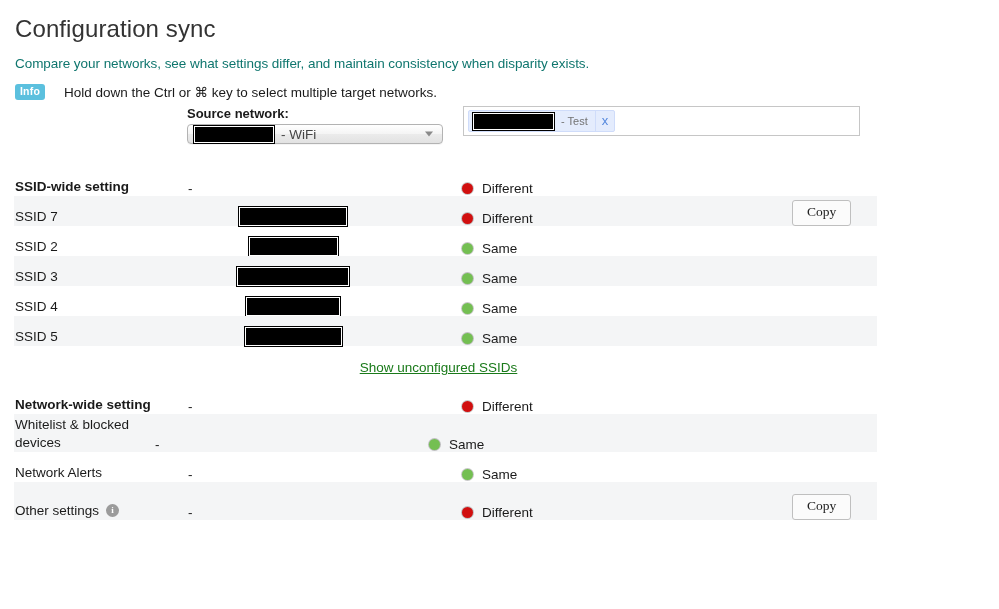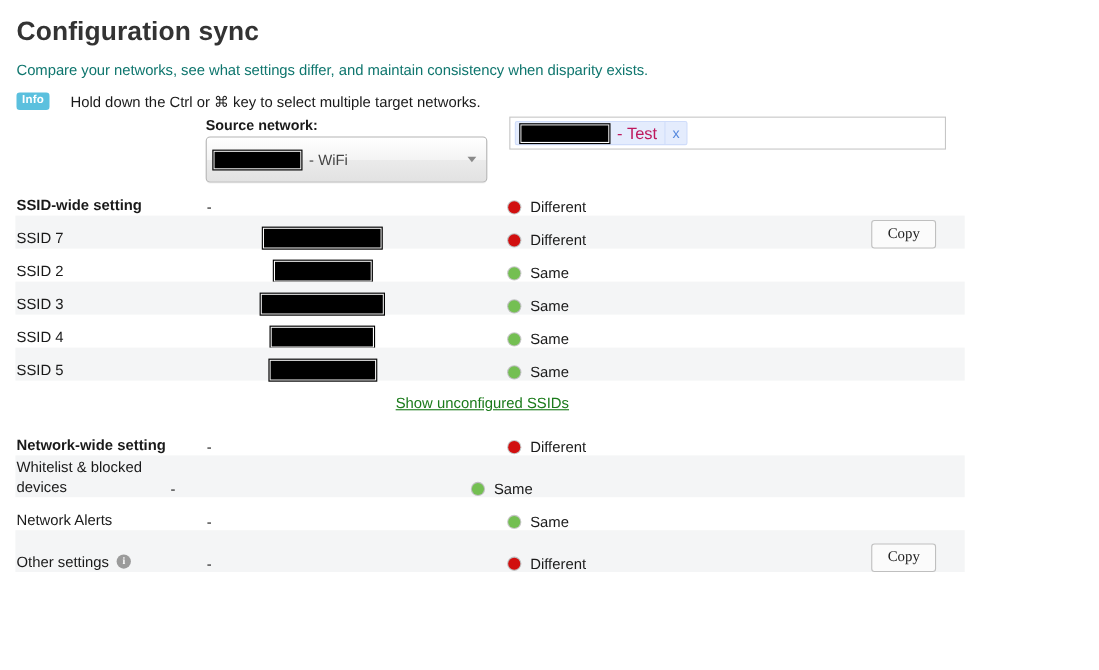--- a/index.html
+++ b/index.html
@@ -12,21 +12,21 @@
     height: 609px;
     font-family: "Liberation Sans", sans-serif;
     color: #1a1a1a;
     overflow: hidden;
     position: relative;
   }
 
   
   .page-title {
     font-size: 24px;
-    font-weight: 700;
+    font-weight: 400;
     color: #333333;
     margin: 0;
     padding: 15px 0 0 15px;
     letter-spacing: 0.1px;
   }
   .page-subtitle {
     font-size: 13.5px;
     color: #0f766e;
     padding: 13px 0 0 15px;
     letter-spacing: -0.05px;
@@ -62,21 +62,21 @@
 
   .sel-label {
     font-size: 13px;
     font-weight: bold;
     color: #1a1a1a;
     margin-bottom: 3px;
     display: block;
   }
 
   .dropdown {
-    height: 42px;
+    height: 20px;
     border: 1px solid #b3b3b3;
     border-radius: 4px;
     background: linear-gradient(to bottom, #ffffff 0%, #f4f4f4 50%, #ebebeb 51%, #e2e2e2 100%);
     display: flex;
     align-items: center;
     padding: 0 4px 0 6px;
     box-sizing: border-box;
     position: relative;
     box-shadow: 0 1px 0 rgba(0,0,0,0.04);
   }
@@ -118,22 +118,22 @@
     align-items: center;
     background: #e4ecfd;
     border: 1px solid #cfdcfa;
     border-radius: 2px;
     height: 22px;
     padding: 0 0 0 4px;
     box-sizing: border-box;
   }
   .token .redact { height: 15px; width: 79px; }
   .token-text {
-    font-size: 15px;
-    color: #be185d;
+    font-size: 11px;
+    color: #737373;
     margin: 0 7px 0 7px;
   }
   .token-x {
     font-size: 13px;
     color: #5588dd;
     border-left: 1px solid #cfdcfa;
     padding: 1px 6px 2px 6px;
     line-height: 18px;
     height: 100%;
     box-sizing: border-box;

